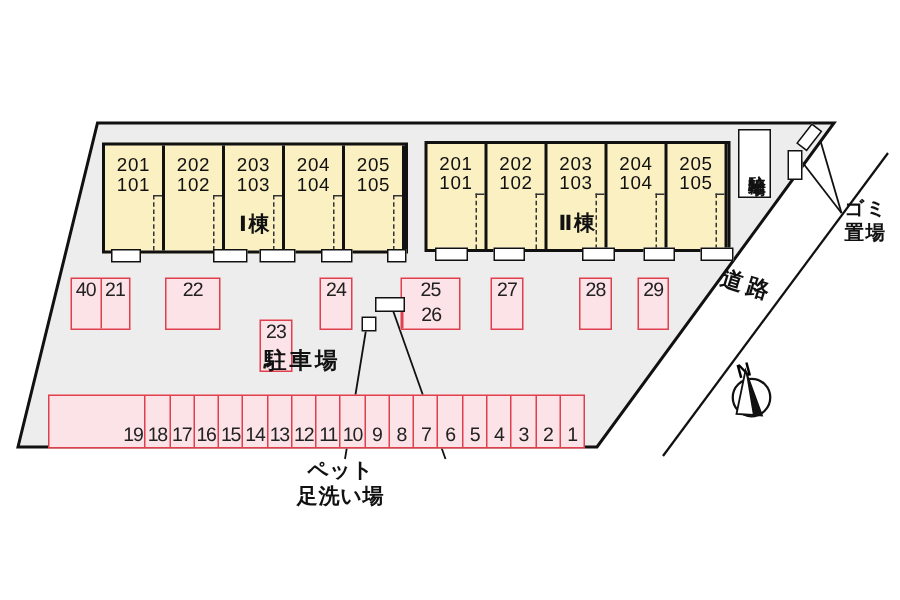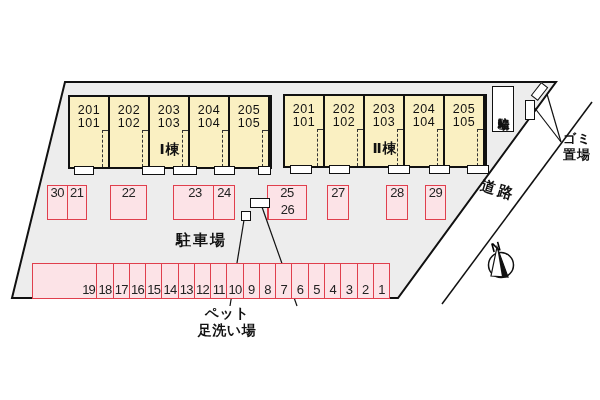--- a/index.html
+++ b/index.html
@@ -143,27 +143,27 @@
     </div>
     <div class="bname">Ⅱ棟</div>
     <div class="porch" style="left:5px;width:22px;"></div>
     <div class="porch" style="left:44px;width:21px;"></div>
     <div class="porch" style="left:103px;width:22px;"></div>
     <div class="porch" style="left:144px;width:21px;"></div>
     <div class="porch" style="left:182px;width:22px;"></div>
   </div>
 
   <div class="pspace" style="left:47px;width:40px;">
-    <div class="pcell">30</div>
+    <div class="pcell">40</div>
     <div class="pcell">21</div>
   </div>
   <div class="pspace" style="left:110px;width:37px;">
     <div class="pcell">22</div>
   </div>
-  <div class="pspace" style="left:173px;width:44px;">
+  <div class="pspace" style="left:173px;width:22px;margin-top:28px;">
     <div class="pcell">23</div>
   </div>
   <div class="pspace" style="left:213px;width:22px;">
     <div class="pcell">24</div>
   </div>
   <div class="pspace" style="left:267px;width:40px;flex-direction:column;">
     <div class="pcell">25</div>
     <div class="pcell">26</div>
   </div>
   <div class="pspace" style="left:327px;width:22px;">

